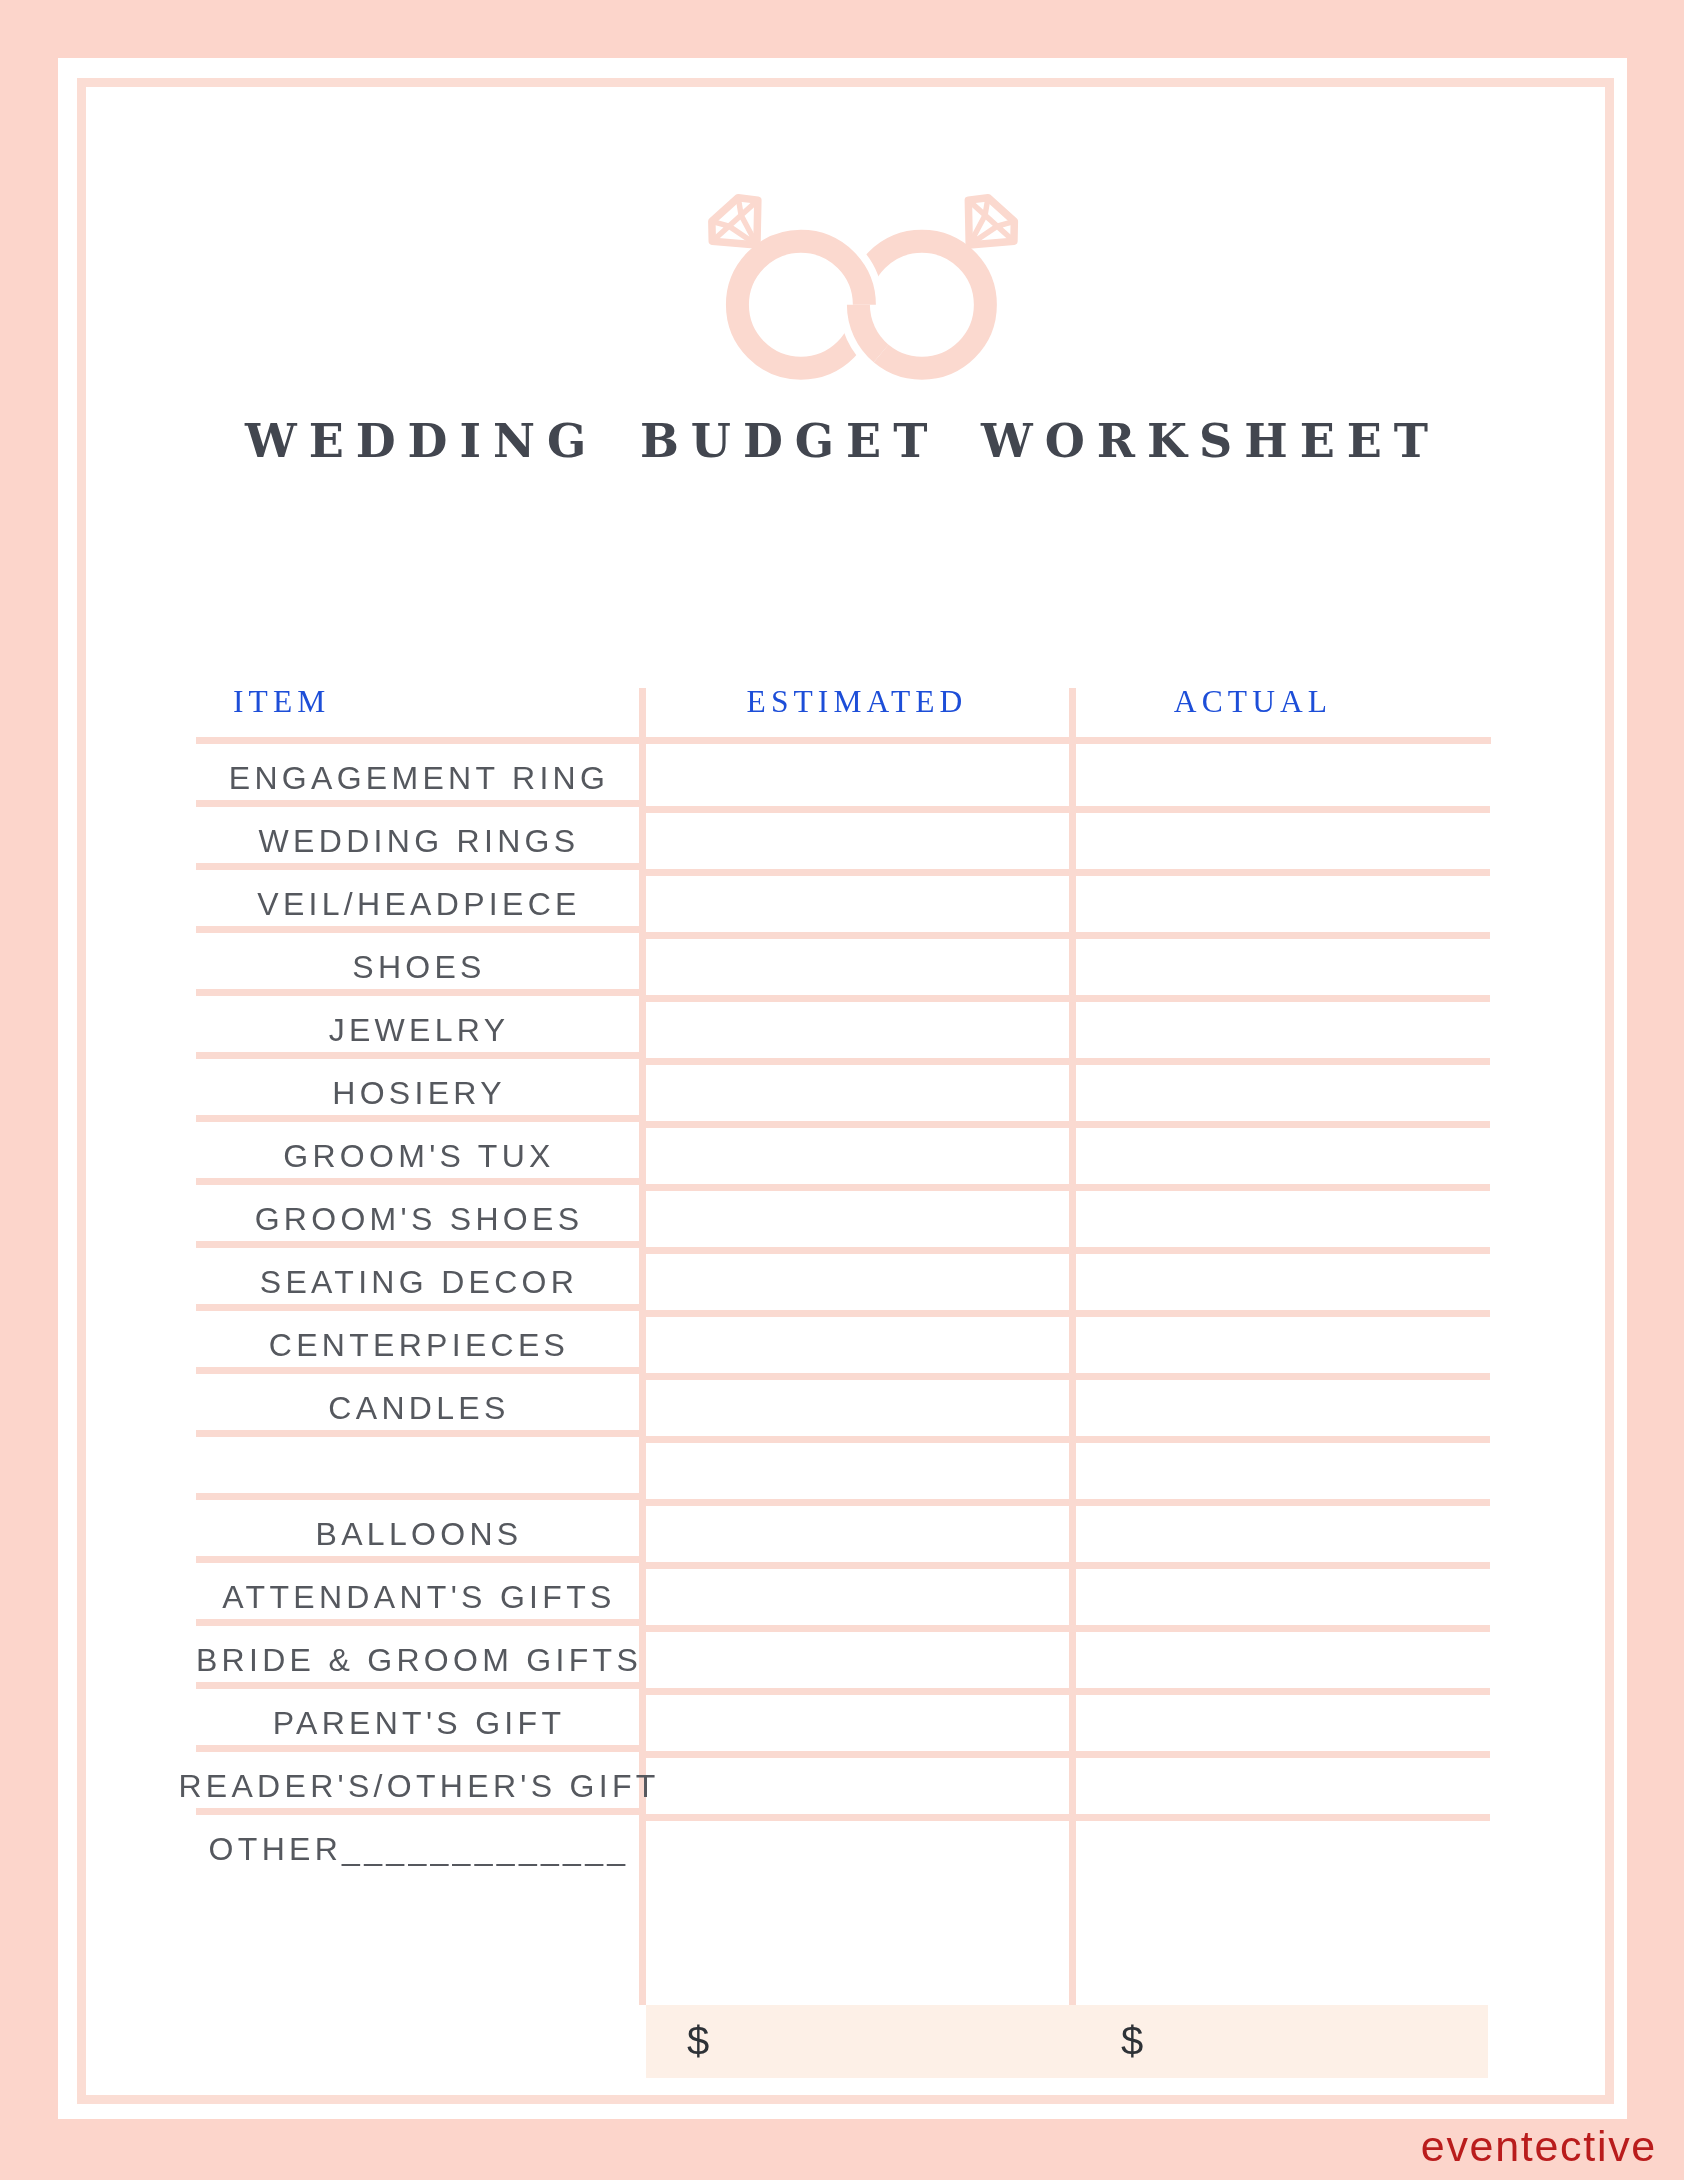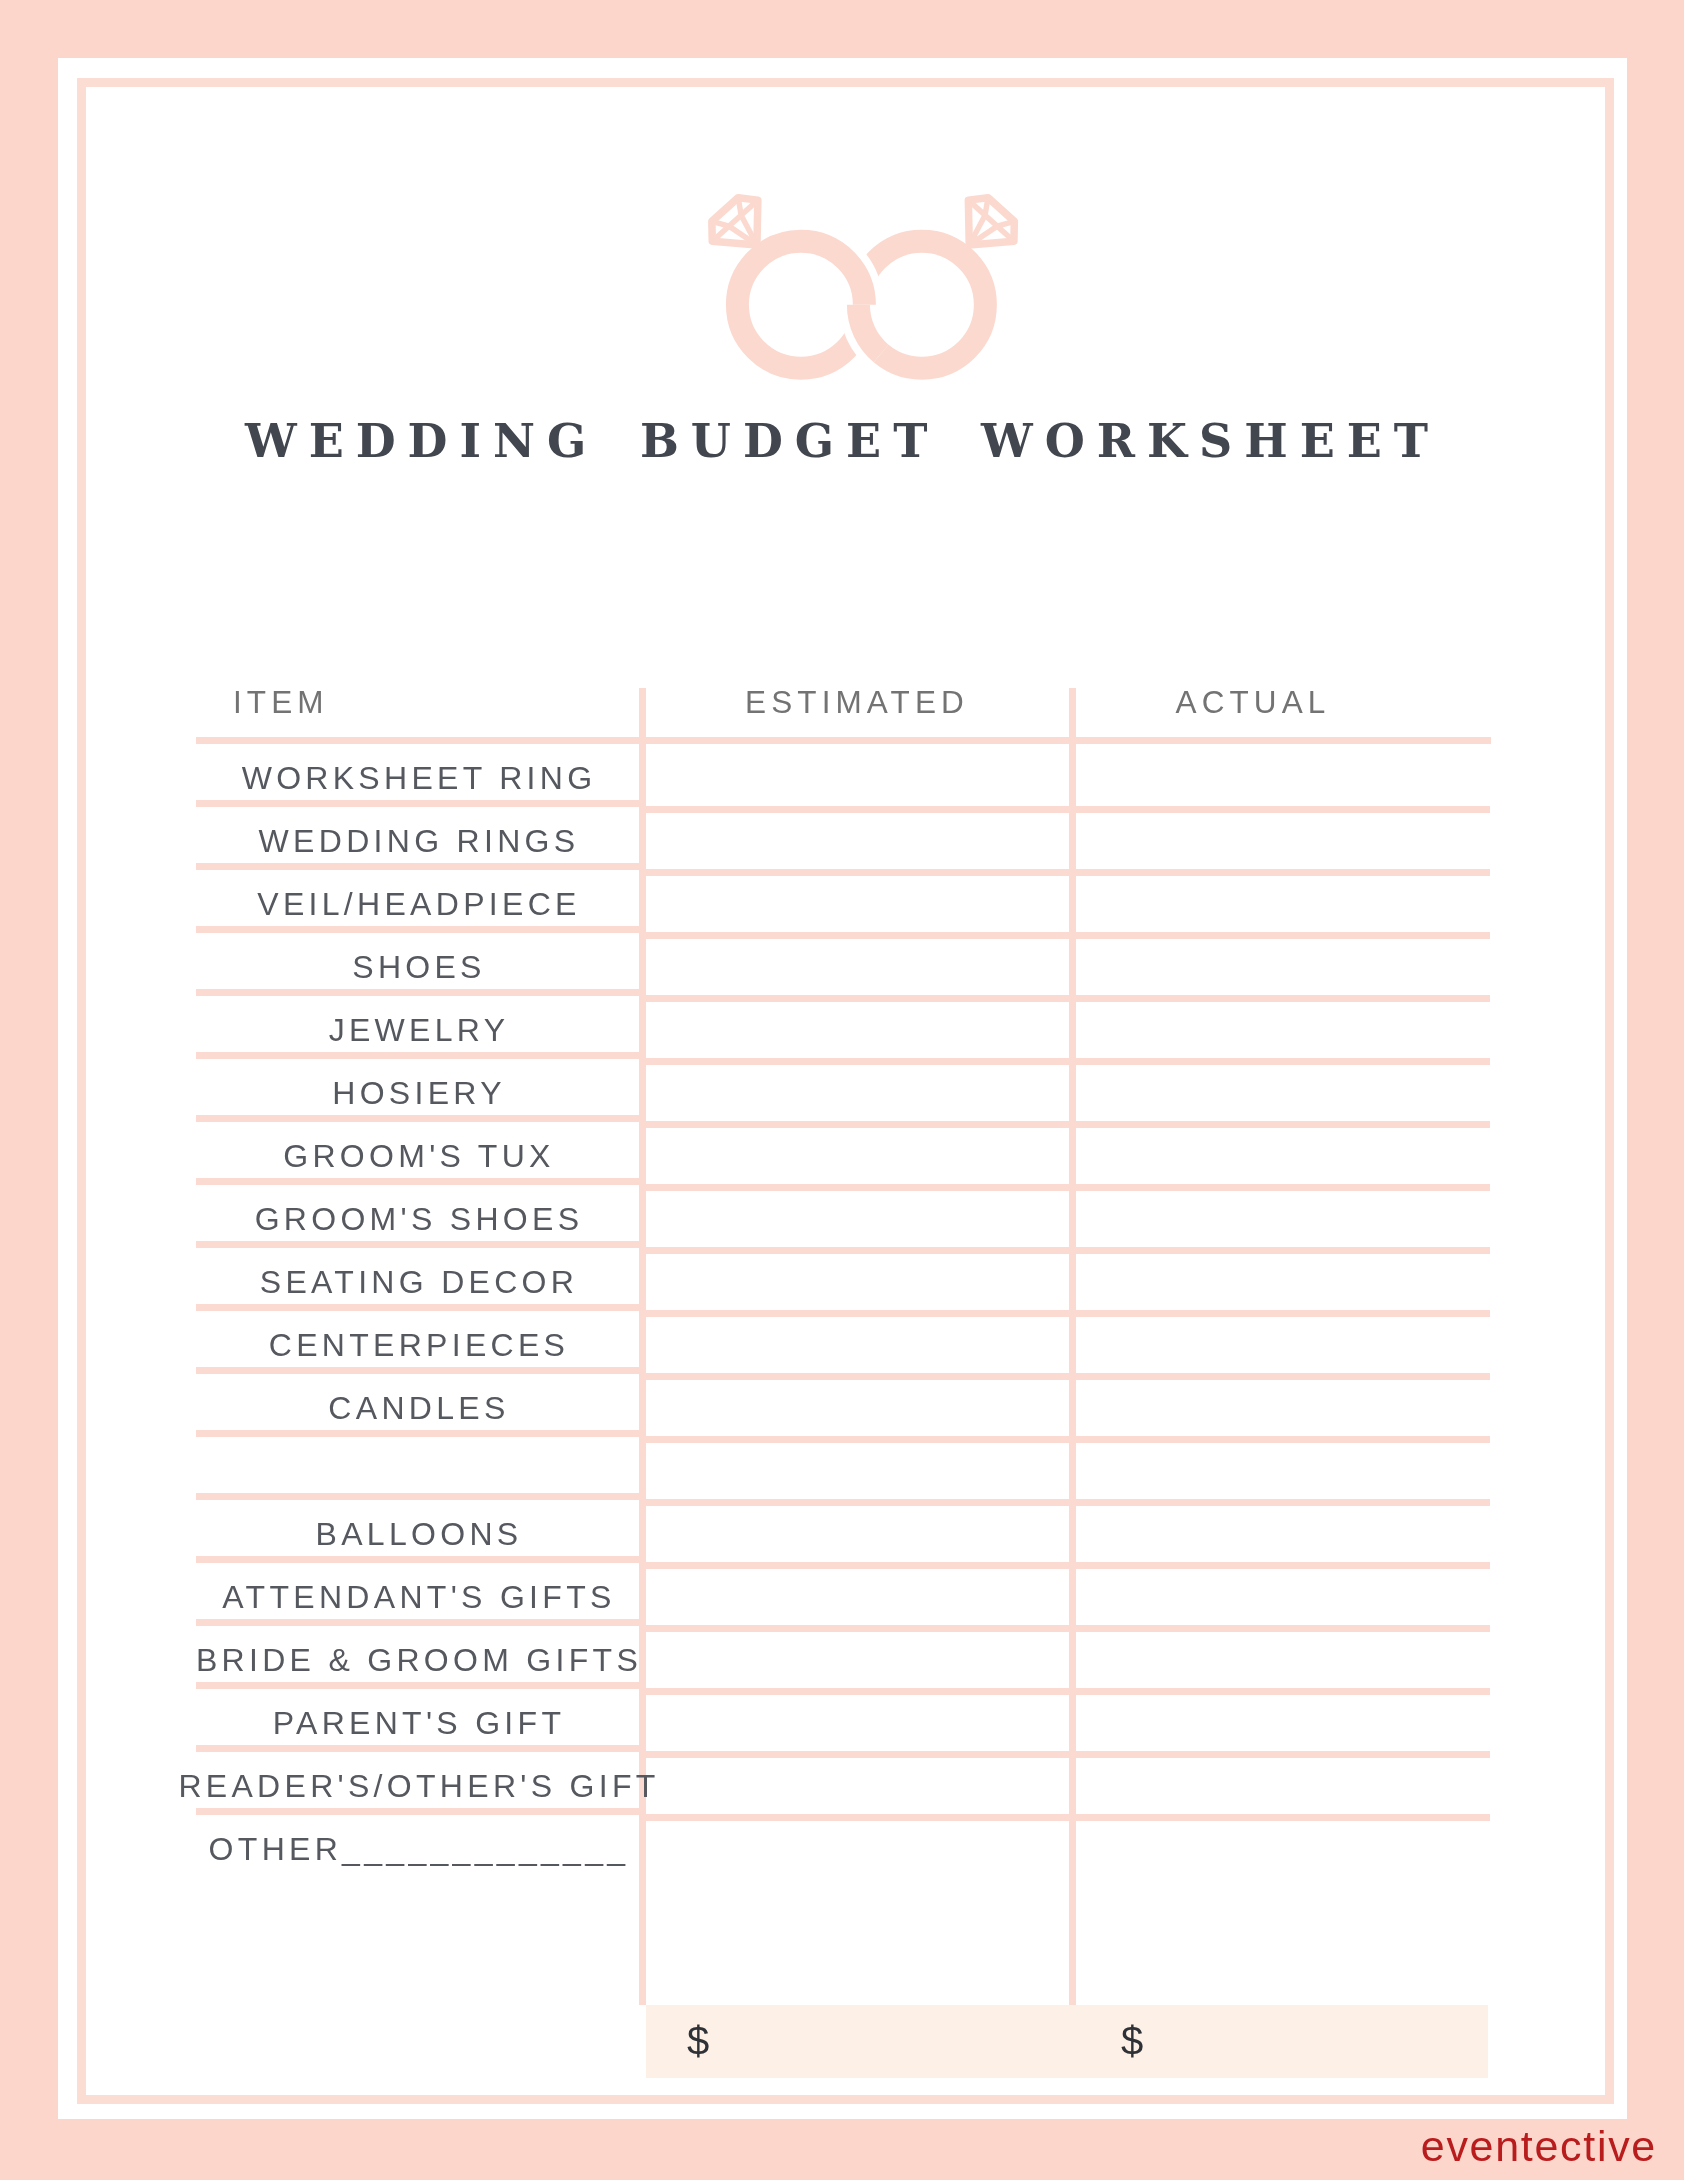--- a/index.html
+++ b/index.html
@@ -24,21 +24,21 @@
     position:absolute;left:0;top:407px;width:1685px;height:68px;
     margin:0;text-align:center;
     font-family:"DejaVu Serif", serif;
     font-size:46px;font-weight:700;
     letter-spacing:12px;word-spacing:13.6px;
     color:#42464F;line-height:68px;white-space:nowrap;
   }
   .budget-table{position:absolute;left:196px;top:688px;width:1295px;height:1390px;}
   .hdr{
     position:absolute;top:-8.5px;height:44px;line-height:44px;
-    font-size:31.5px;letter-spacing:5.1px;color:#737373;white-space:nowrap;
+    font-size:31.5px;letter-spacing:5.1px;color:#1d4ed8;white-space:nowrap;font-family:Liberation Serif, serif;
   }
   .hdr-item{left:37px;}
   .hdr-est{left:446px;width:430px;text-align:center;}
   .hdr-act{left:848px;width:418px;text-align:center;}
   .header-underline{
     position:absolute;left:0;top:49px;width:1295px;height:6.8px;background:#FADAD1;
   }
   .divider{position:absolute;top:0;width:6.8px;height:1317px;background:#FADAD1;}
   .divider-1{left:443px;}
   .divider-2{left:873px;}
@@ -108,21 +108,21 @@
   <div class="budget-table">
     <div class="hdr hdr-item">ITEM</div>
     <div class="hdr hdr-est">ESTIMATED</div>
     <div class="hdr hdr-act">ACTUAL</div>
     <div class="header-underline"></div>
     <div class="divider divider-1"></div>
     <div class="divider divider-2"></div>
 
     <div class="rows">
       <div class="row">
-          <span class="item-label">WORKSHEET RING</span>
+          <span class="item-label">ENGAGEMENT RING</span>
           <span class="cell cell-est"></span>
           <span class="cell cell-act"></span>
         </div>
       <div class="row">
           <span class="item-label">WEDDING RINGS</span>
           <span class="cell cell-est"></span>
           <span class="cell cell-act"></span>
         </div>
       <div class="row">
           <span class="item-label">VEIL/HEADPIECE</span>

